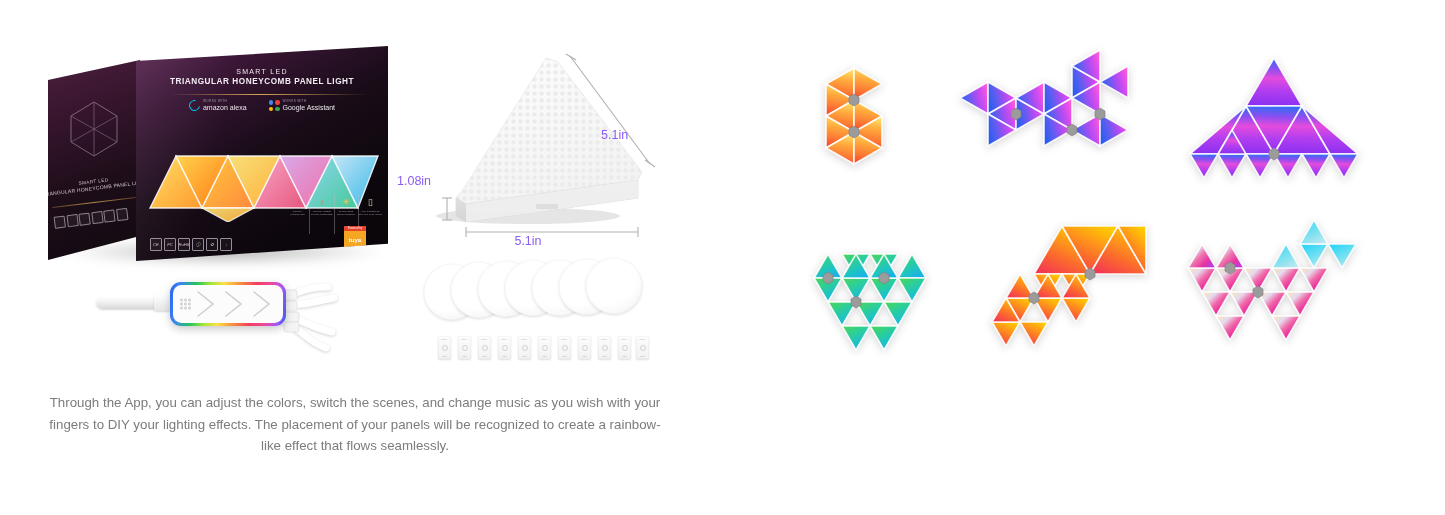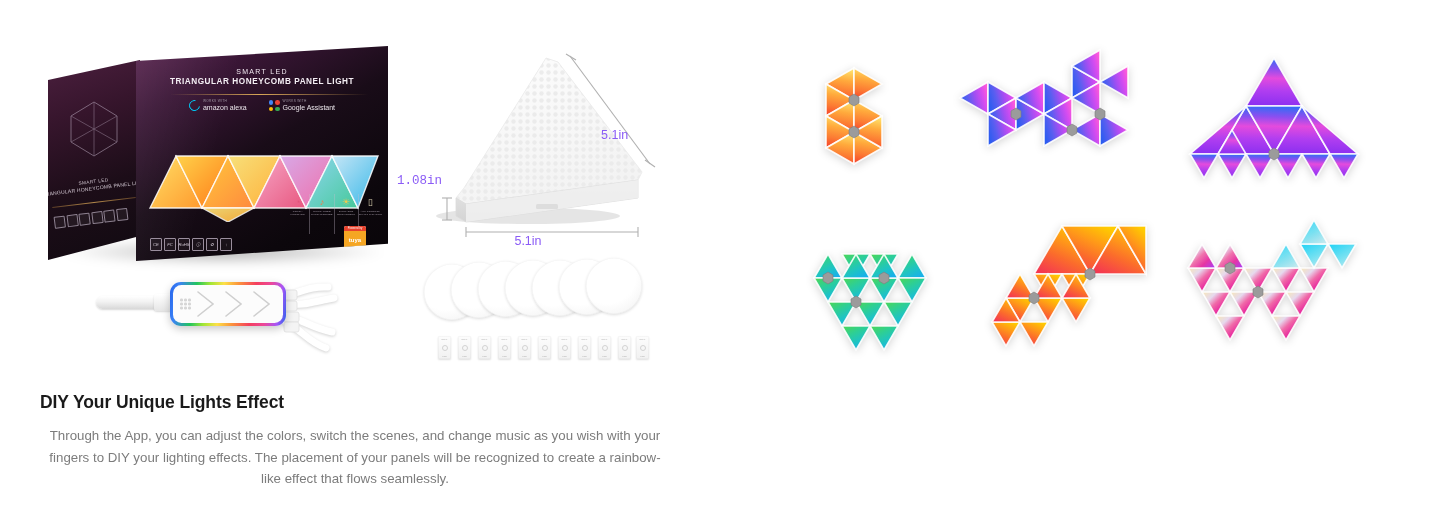--- a/index.html
+++ b/index.html
@@ -456,21 +456,21 @@
           </g>
 
           <g stroke="#b0b0b0" stroke-width="1.1" fill="none">
             <line x1="68" y1="184" x2="240" y2="184"></line>
             <line x1="68" y1="179" x2="68" y2="189"></line>
             <line x1="240" y1="179" x2="240" y2="189"></line>
           </g>
         </svg>
 
         <div class="dim-label" style="left:203px; top:80px;">5.1in</div>
-        <div class="dim-label" style="left:-1px; top:126px;font-family:Liberation Mono, monospace;">1.08in</div>
+        <div class="dim-label" style="left:-1px; top:126px;">1.08in</div>
         <div class="dim-label" style="left:130px; top:186px; transform:translateX(-50%);">5.1in</div>
       </div>
 
       <div class="acc-wrap">
         <div class="disc" style="left:0px;   top:6px;"></div>
         <div class="disc" style="left:27px;  top:4px;"></div>
         <div class="disc" style="left:54px;  top:3px;"></div>
         <div class="disc" style="left:81px;  top:2px;"></div>
         <div class="disc" style="left:108px; top:2px;"></div>
         <div class="disc" style="left:135px; top:1px;"></div>
@@ -529,21 +529,20 @@
         <div class="tab" style="left:212px; top:78px;">
           <u>NEXT</u>
             <i></i>
             <u>PRE</u>
         </div>
       </div>
 
     </div>
 
     <div class="caption caption-left">
-      <div class="cap-title">DIY Your Unique Lights Effect</div>
       <div class="cap-body">Through the App, you can adjust the colors, switch the scenes, and change music as you wish with your fingers to DIY your lighting effects. The placement of your panels will be recognized to create a rainbow-like effect that flows seamlessly.</div>
     </div>
   </div>
 
   <div class="col col-right">
     <div class="media">
 
       <div class="arr" style="left:68px; top:42px;">
         <svg width="130" height="135" viewBox="0 0 130 135">
           <defs>

